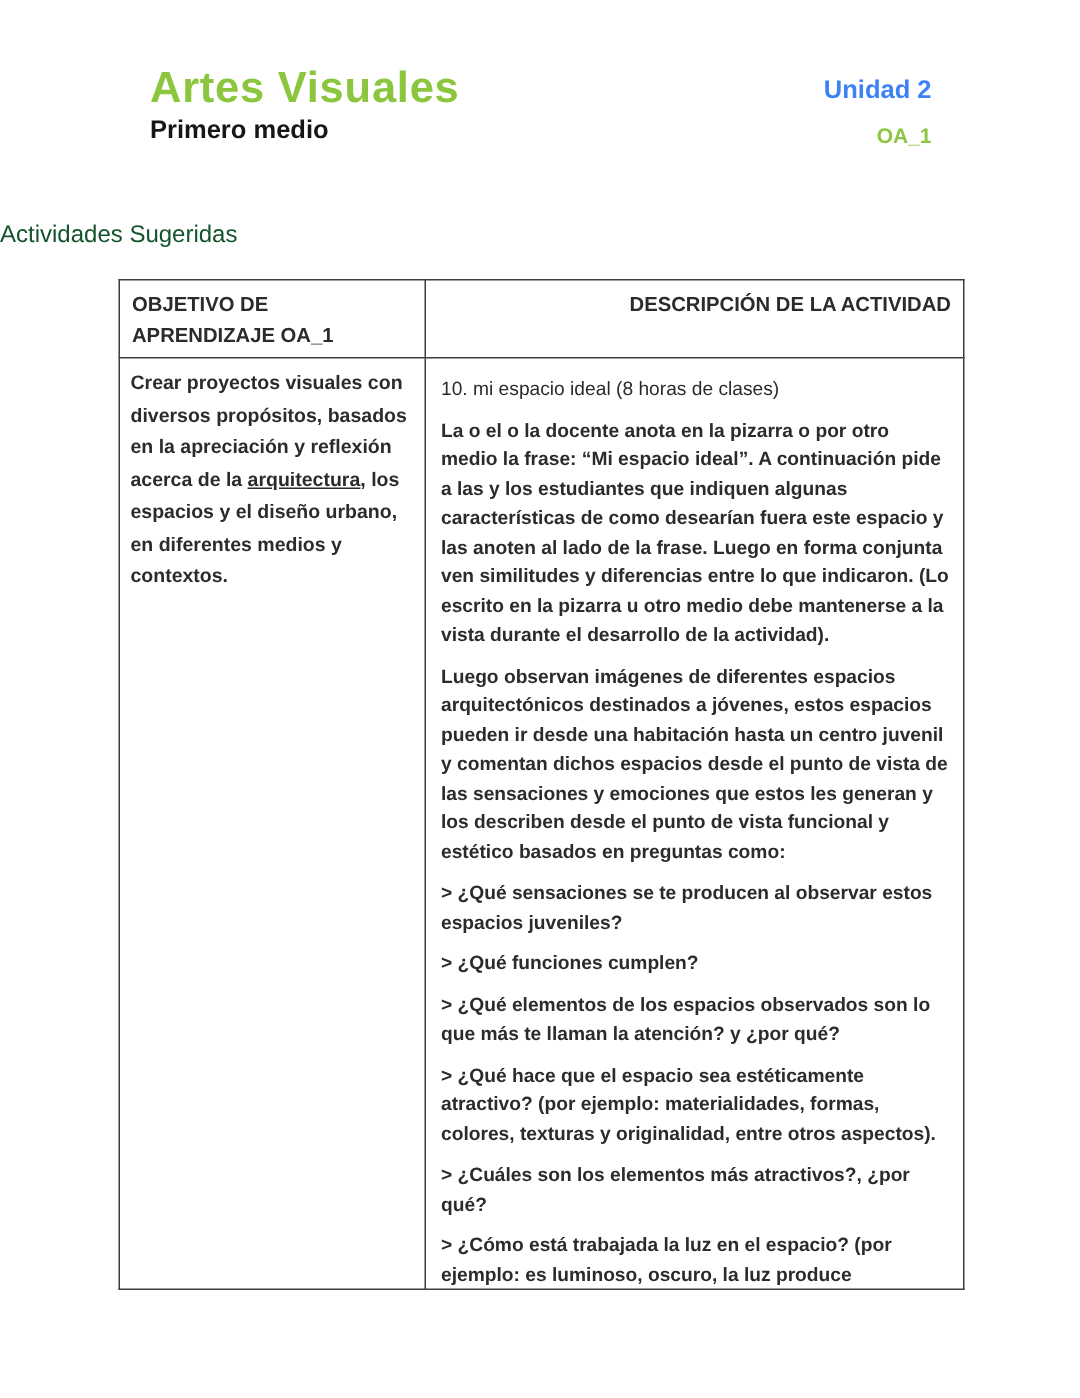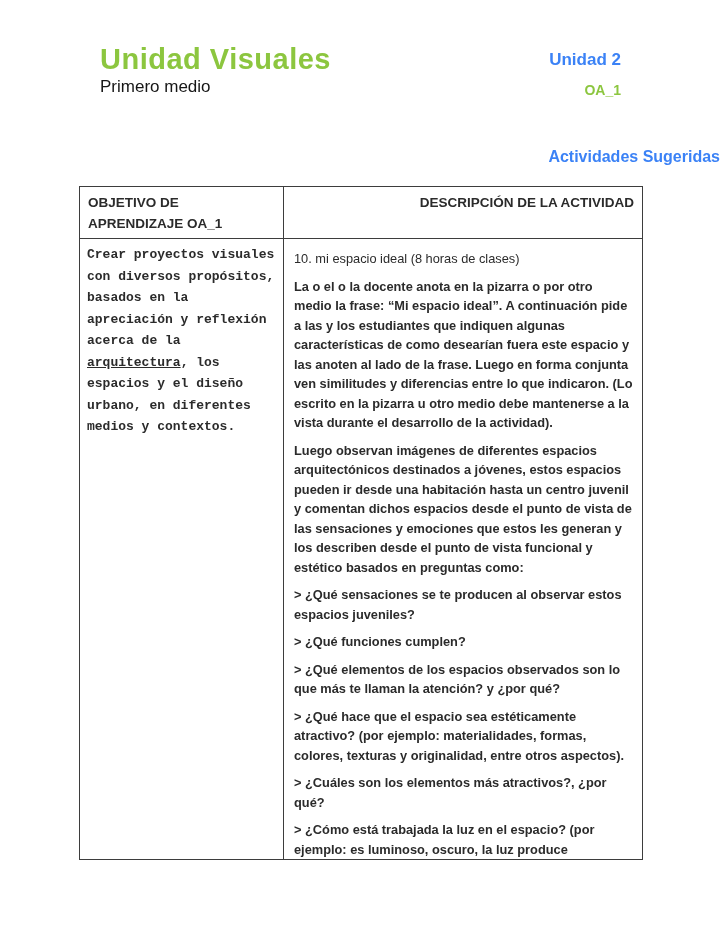--- a/index.html
+++ b/index.html
@@ -12,32 +12,32 @@
     overflow: hidden;
   }
 
   
   .header-left { position: absolute; left: 100px; top: 42px; }
   .brand-title {
     color: #8CC63F; font-size: 29px; font-weight: bold; line-height: 34px;
     letter-spacing: 0.5px;
   }
   .brand-sub {
-    color: #161616; font-size: 17px; font-weight: normal; line-height: 20px;
+    color: #161616; font-size: 17px; font-weight: bold; line-height: 20px;
     margin-top: 1px;
   }
   .header-right { position: absolute; right: 99px; top: 50px; text-align: right; }
   .unit-label { color: #3b82f6; font-size: 17px; font-weight: bold; line-height: 20px; }
   .oa-label { color: #8CC63F; font-size: 14px; font-weight: bold; line-height: 20px; margin-top: 10px; }
 
   
   .page-title {
     position: absolute; top: 148px; left: 0; width: 100%;
-    text-align: right;
-    color: #3b82f6; font-size: 16px; font-weight: bold;
+    text-align: left;
+    color: #14532d; font-size: 16px; font-weight: normal;
   }
 
   
   .doc-table {
     position: absolute; left: 79px; top: 186px;
     width: 564px;
     border-collapse: collapse;
     table-layout: fixed;
   }
   .doc-table th, .doc-table td {
@@ -51,38 +51,37 @@
     padding: 5px 8px 4px 8px;
     height: 38px;
   }
   th.obj-header { width: 187px; text-align: left; }
   th.desc-header { text-align: right; }
 
   td.obj-cell {
     font-size: 13px; font-weight: bold; line-height: 21.5px;
     padding: 5px 6px 5px 7px;
     color: #2b2b2b;
-    font-family: Liberation Mono, monospace;
   }
   td.desc-cell {
     font-size: 12.8px; line-height: 19.5px;
     padding: 3px 9px 0 10px;
     color: #2b2b2b;
     height: 589px;
   }
   .desc-clip { height: 100%; overflow: hidden; }
   .act-heading { font-weight: normal; margin: 7px 0 0 0; }
   .act-p { margin: 8px 0 0 0; font-weight: bold; }
   .underlined { text-decoration: underline; }
 </style>
 </head>
 <body>
 
 <div class="header-left">
-  <div class="brand-title">Unidad Visuales</div>
+  <div class="brand-title">Artes Visuales</div>
   <div class="brand-sub">Primero medio</div>
 </div>
 <div class="header-right">
   <div class="unit-label">Unidad 2</div>
   <div class="oa-label">OA_1</div>
 </div>
 
 <div class="page-title">Actividades Sugeridas</div>
 
 <table class="doc-table">

